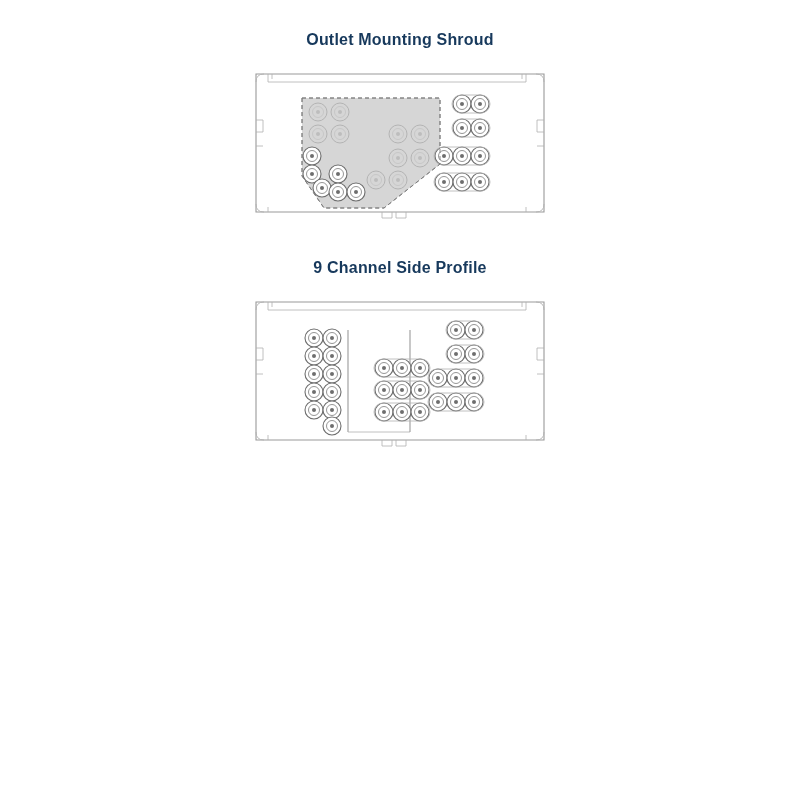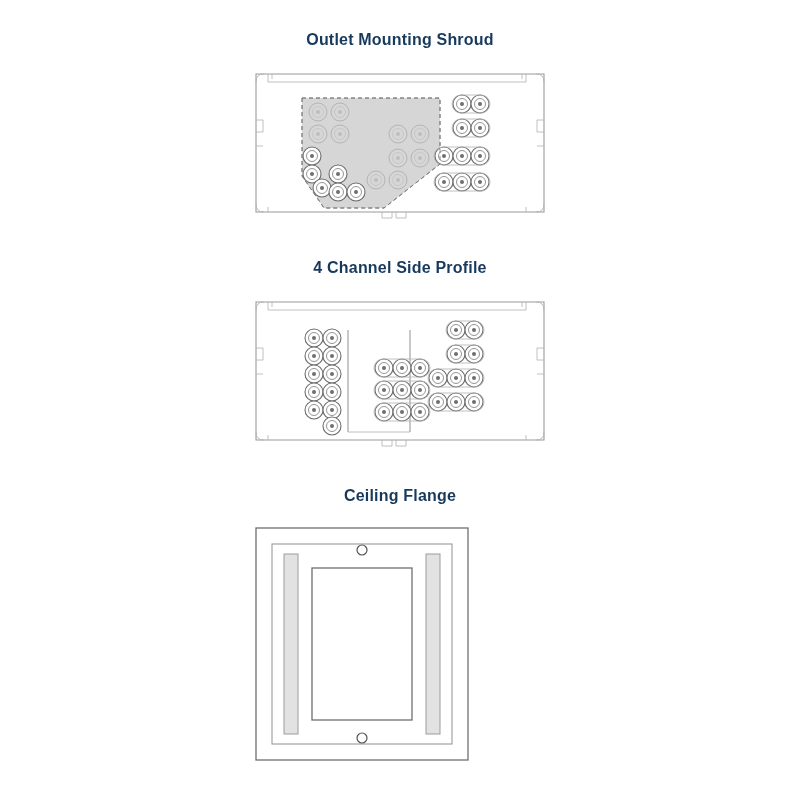--- a/index.html
+++ b/index.html
@@ -233,21 +233,21 @@
             </g>
           <rect class="ln-thin" x="184" y="113" width="56" height="18" rx="9"></rect>
         </g>
 
         <path class="ln-dash" d="M52,38 L190,38 L190,104 L134,148 L74,148 L52,116 Z"></path>
       </svg>
     </div>
   </div>
 
   <div class="panel" style="top:258px;">
-    <div class="panel-title">4 Channel Side Profile</div>
+    <div class="panel-title">9 Channel Side Profile</div>
     <div class="figure-wrap">
       <svg width="300" height="175" viewBox="0 0 300 175">
         <path class="fill-body" d="M6,14 L294,14 L294,152 L6,152 Z"></path>
         <path class="ln-thin" d="M6,22 Q6,14 14,14"></path>
         <path class="ln-thin" d="M286,14 Q294,14 294,22"></path>
         <path class="ln-thin" d="M6,144 Q6,152 14,152"></path>
         <path class="ln-thin" d="M286,152 Q294,152 294,144"></path>
 
         <path class="ln-thin" d="M18,14 L18,22 L58,22"></path>
         <path class="ln-thin" d="M58,22 L236,22"></path>
@@ -436,33 +436,14 @@
               <circle class="conn-o" cx="224" cy="114" r="9"></circle>
               <circle class="conn-m" cx="224" cy="114" r="5.5"></circle>
               <circle class="conn-i" cx="224" cy="114" r="2"></circle>
             </g>
           <rect class="ln-thin" x="178" y="105" width="56" height="18" rx="9"></rect>
         </g>
       </svg>
     </div>
   </div>
 
-  <div class="panel" style="top:486px;">
-    <div class="panel-title">Ceiling Flange</div>
-    <div class="figure-wrap">
-      <svg width="300" height="250" viewBox="0 0 300 250">
-
-        <rect class="flange-line" x="6" y="12" width="212" height="232" fill="#ffffff"></rect>
-
-        <rect class="ln" x="22" y="28" width="180" height="200" fill="#ffffff"></rect>
-
-        <rect class="flange-bar" x="34" y="38" width="14" height="180"></rect>
-        <rect class="flange-bar" x="176" y="38" width="14" height="180"></rect>
-
-        <rect class="flange-line" x="62" y="52" width="100" height="152" fill="#ffffff"></rect>
-
-        <circle class="hole" cx="112" cy="34" r="5"></circle>
-        <circle class="hole" cx="112" cy="222" r="5"></circle>
-      </svg>
-    </div>
-  </div>
 
 </div>
 
 </body></html>

